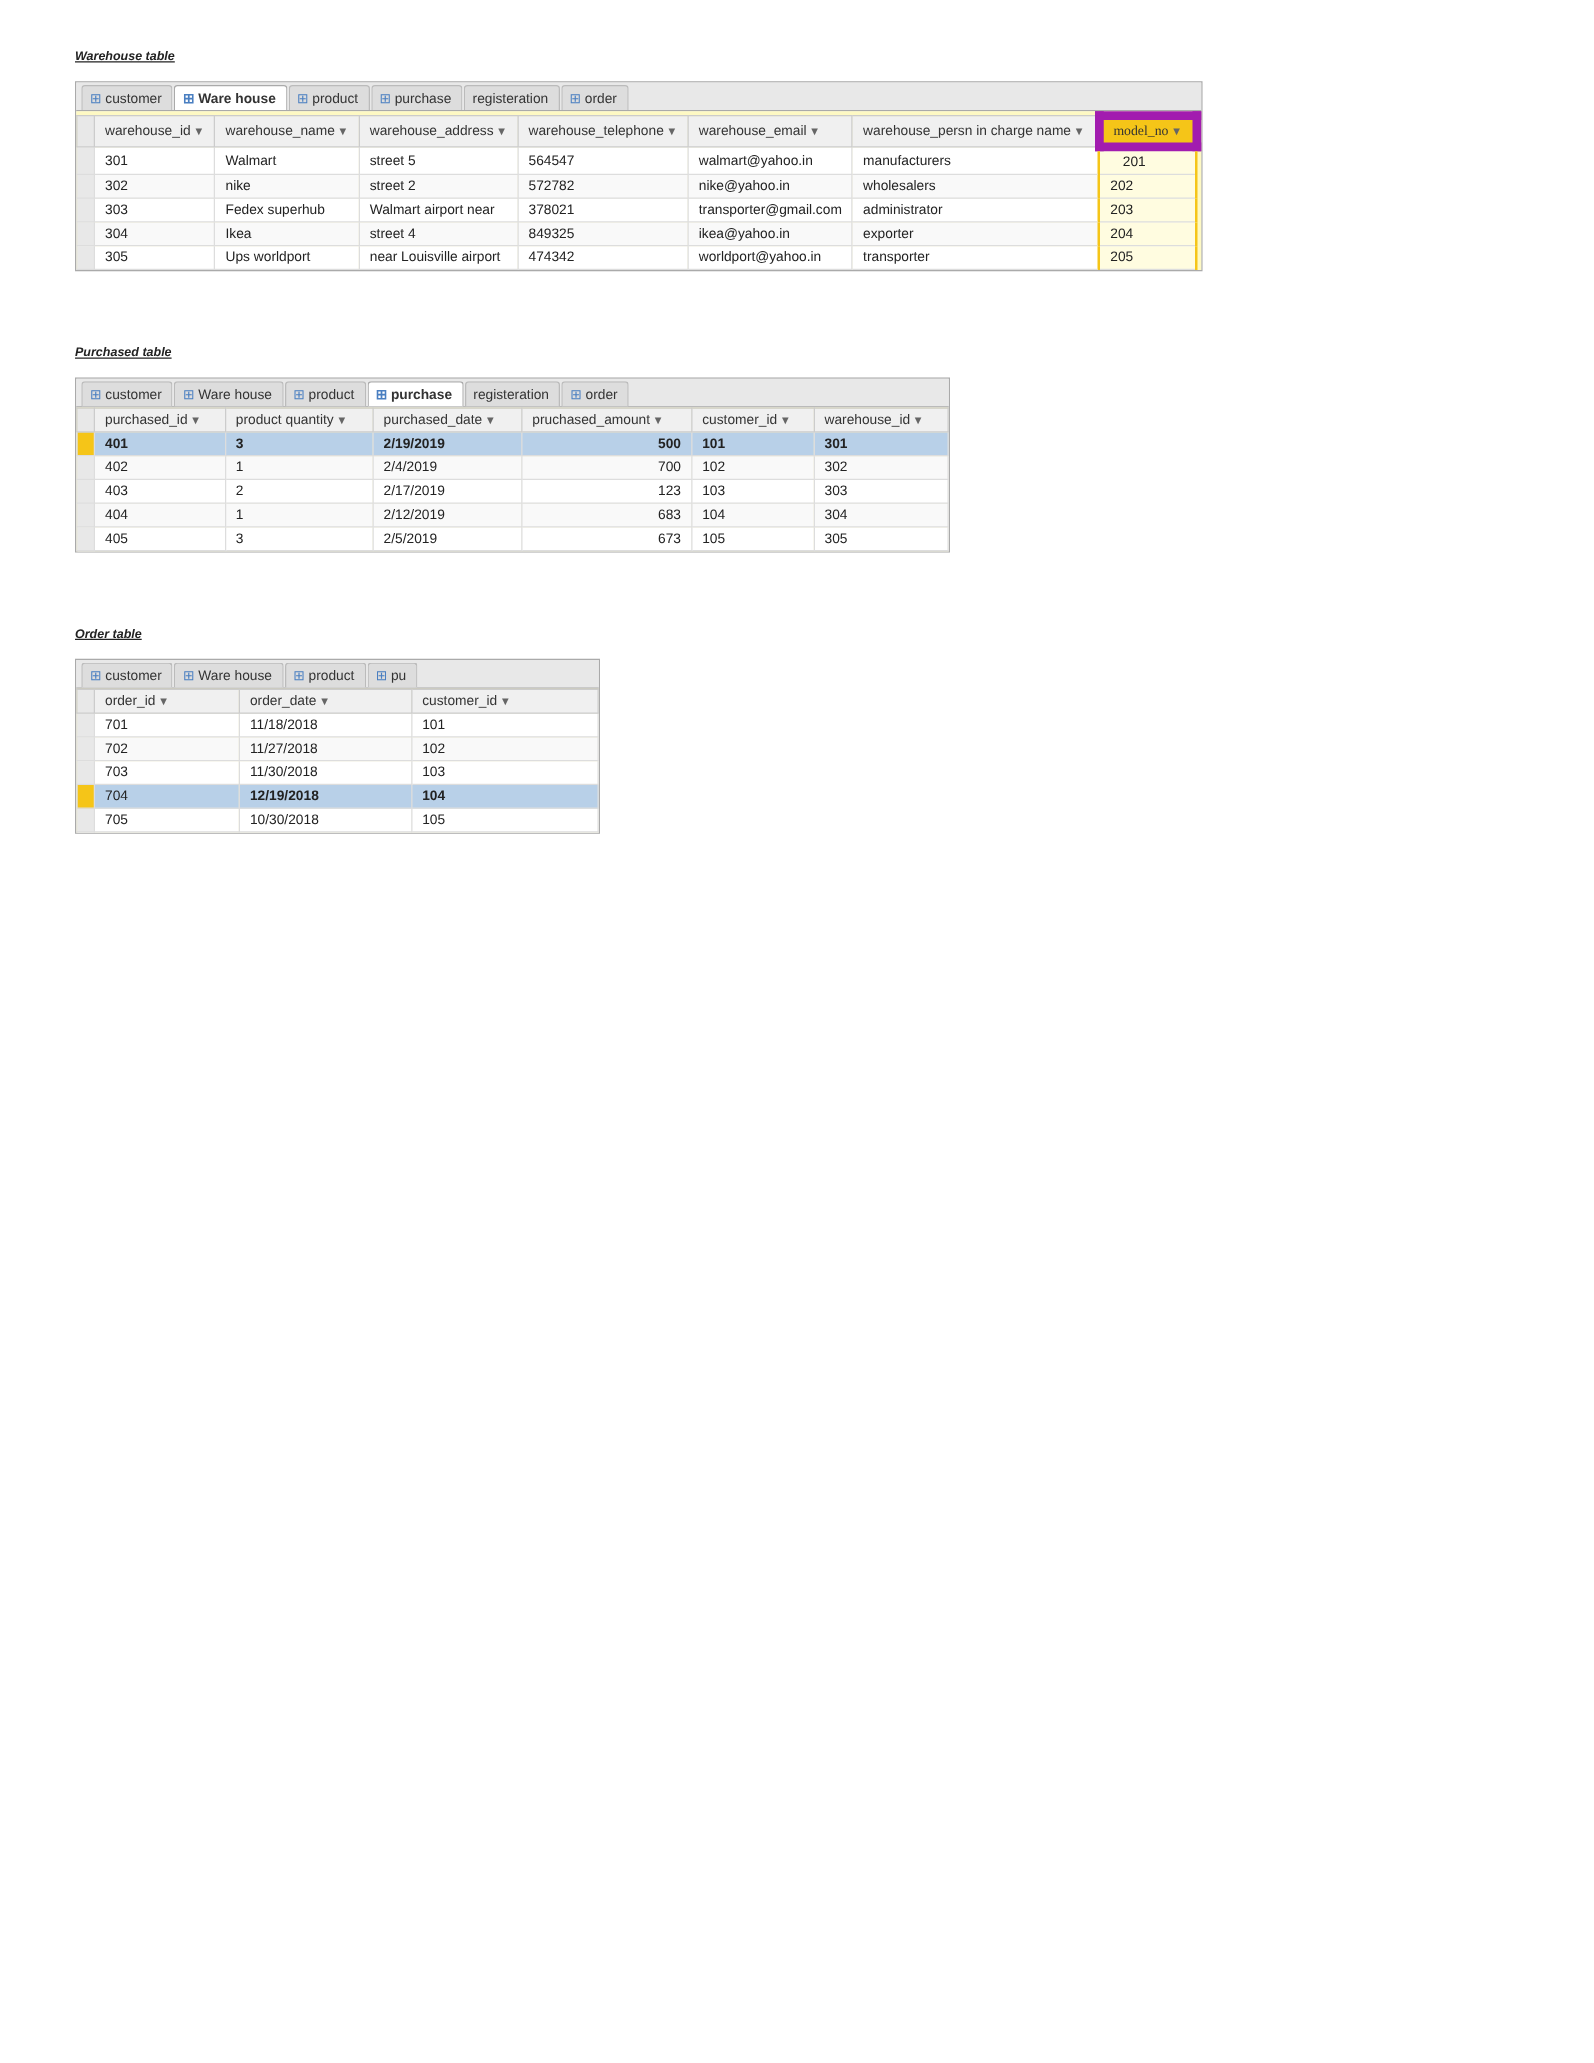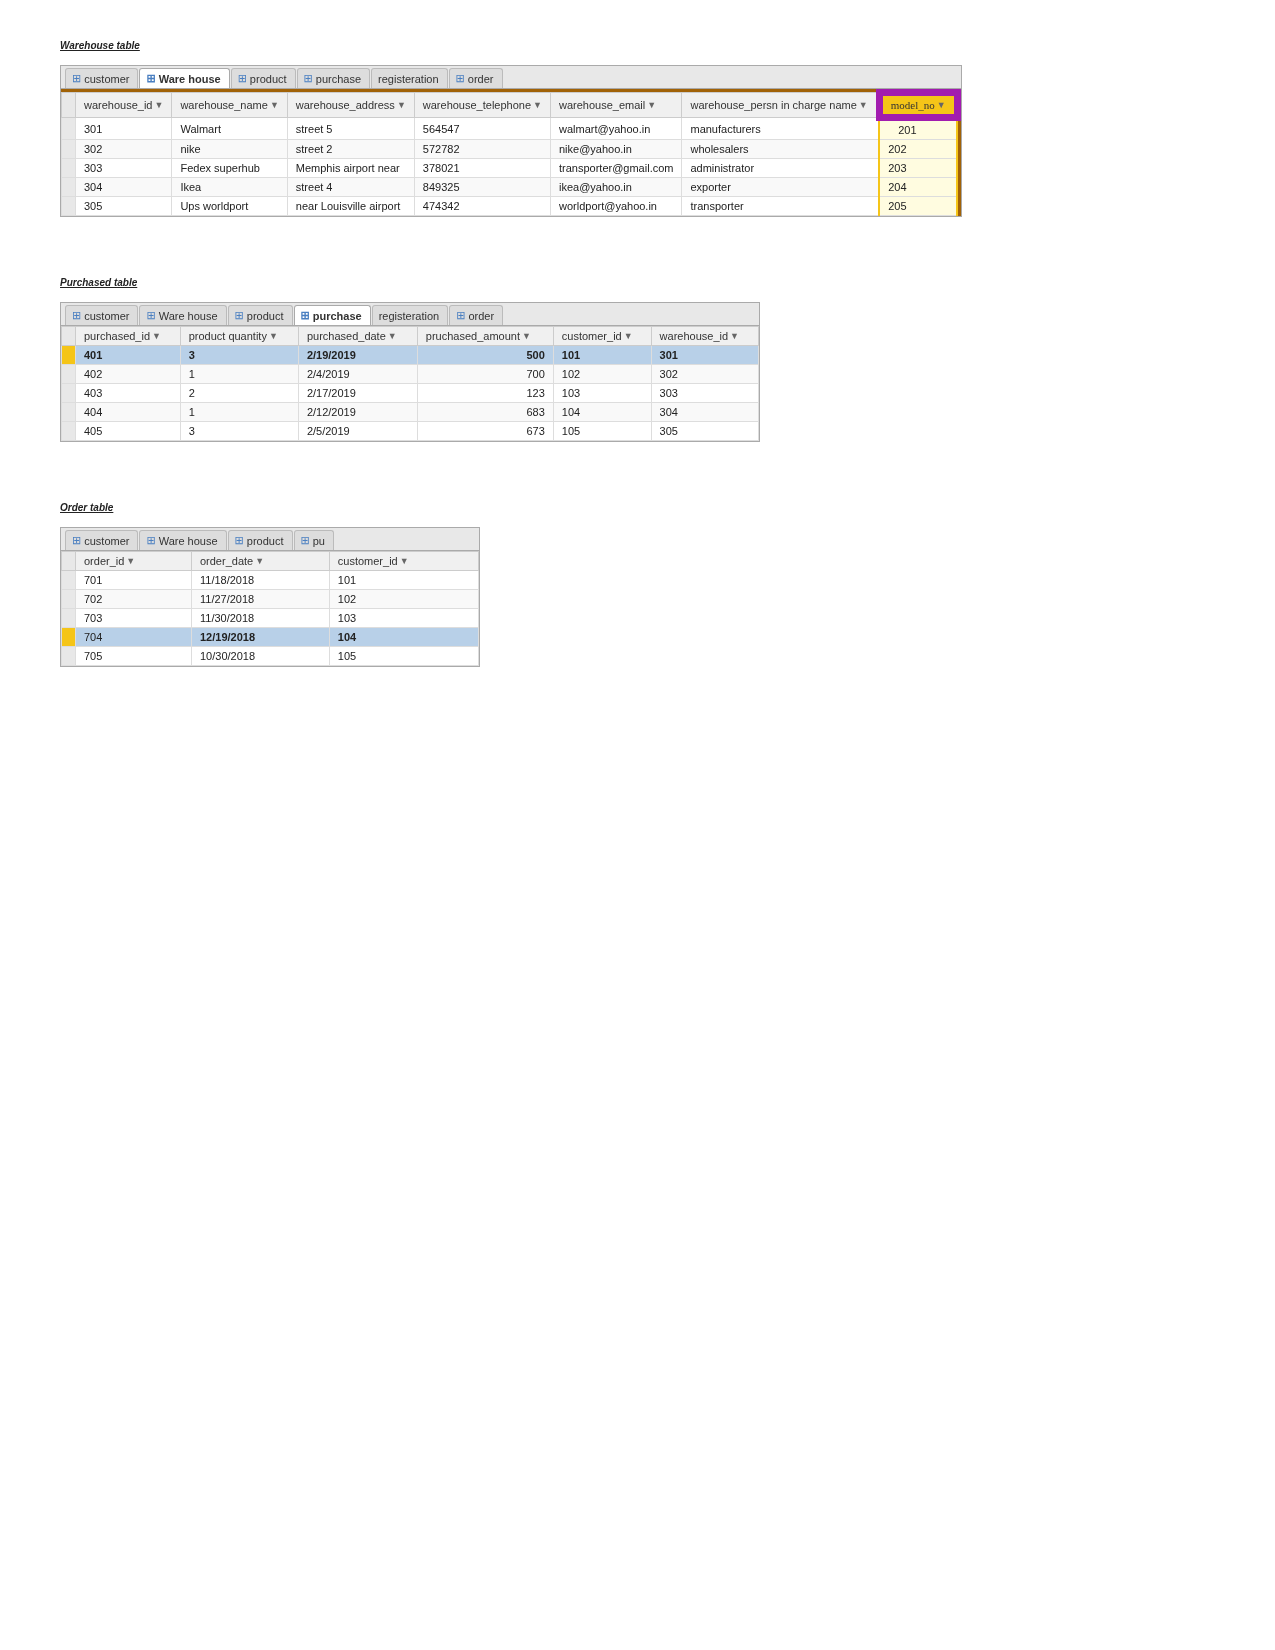--- a/index.html
+++ b/index.html
@@ -60,21 +60,21 @@
       border-color: #aaa;
       font-weight: bold;
     }
 
     .tab-icon-inner {
       font-size: 11px;
       color: #4a7fc1;
     }
 
     .db-table {
-      background: #a16207;
+      background: #fef9c3;
       width: 100%;
       border-collapse: collapse;
     }
 
     .db-table thead tr {
       background: #f0f0f0;
     }
 
     .db-table thead th {
       border: 1px solid #ccc;
@@ -233,21 +233,21 @@
             <td>street 2</td>
             <td>572782</td>
             <td>nike@yahoo.in</td>
             <td>wholesalers</td>
             <td style="background: rgb(255, 252, 224); border-left: 2px solid rgb(245, 197, 24); border-right: 2px solid rgb(245, 197, 24);">202</td>
           </tr>
           <tr>
             <td class="row-indicator"></td>
             <td>303</td>
             <td>Fedex superhub</td>
-            <td>Memphis airport near</td>
+            <td>Walmart airport near</td>
             <td>378021</td>
             <td>transporter@gmail.com</td>
             <td>administrator</td>
             <td style="background: rgb(255, 252, 224); border-left: 2px solid rgb(245, 197, 24); border-right: 2px solid rgb(245, 197, 24);">203</td>
           </tr>
           <tr>
             <td class="row-indicator"></td>
             <td>304</td>
             <td>Ikea</td>
             <td>street 4</td>

